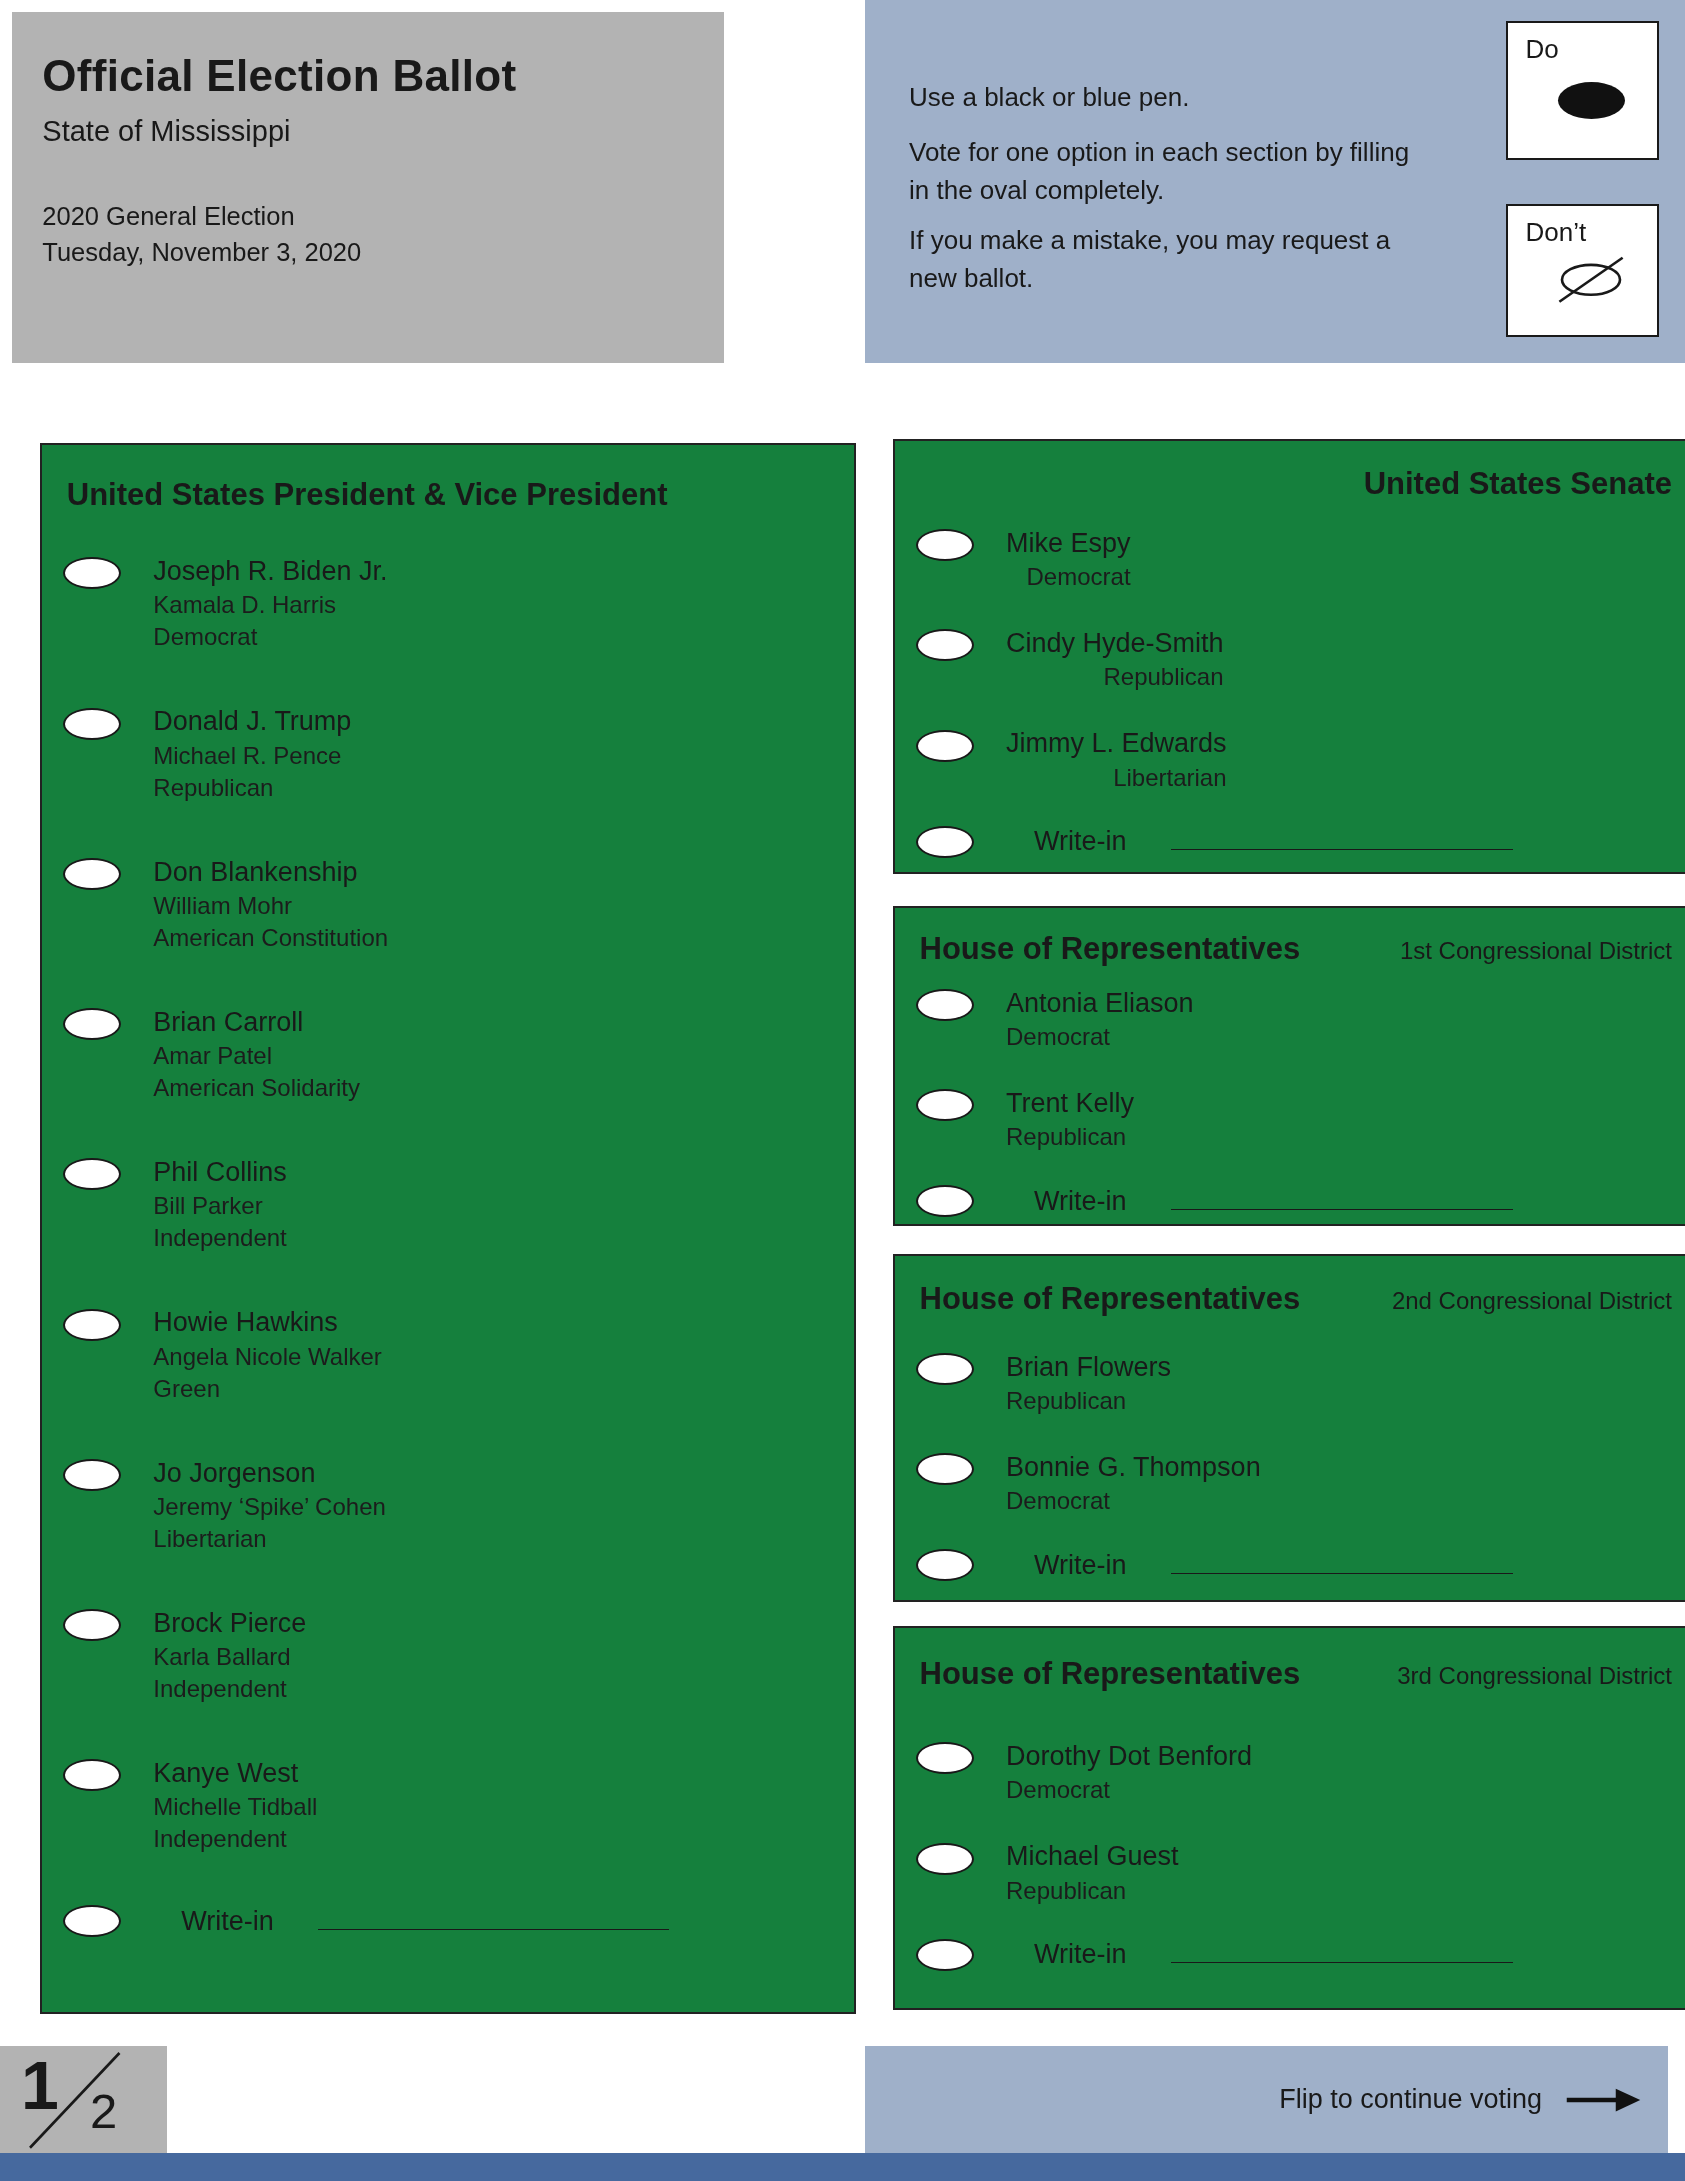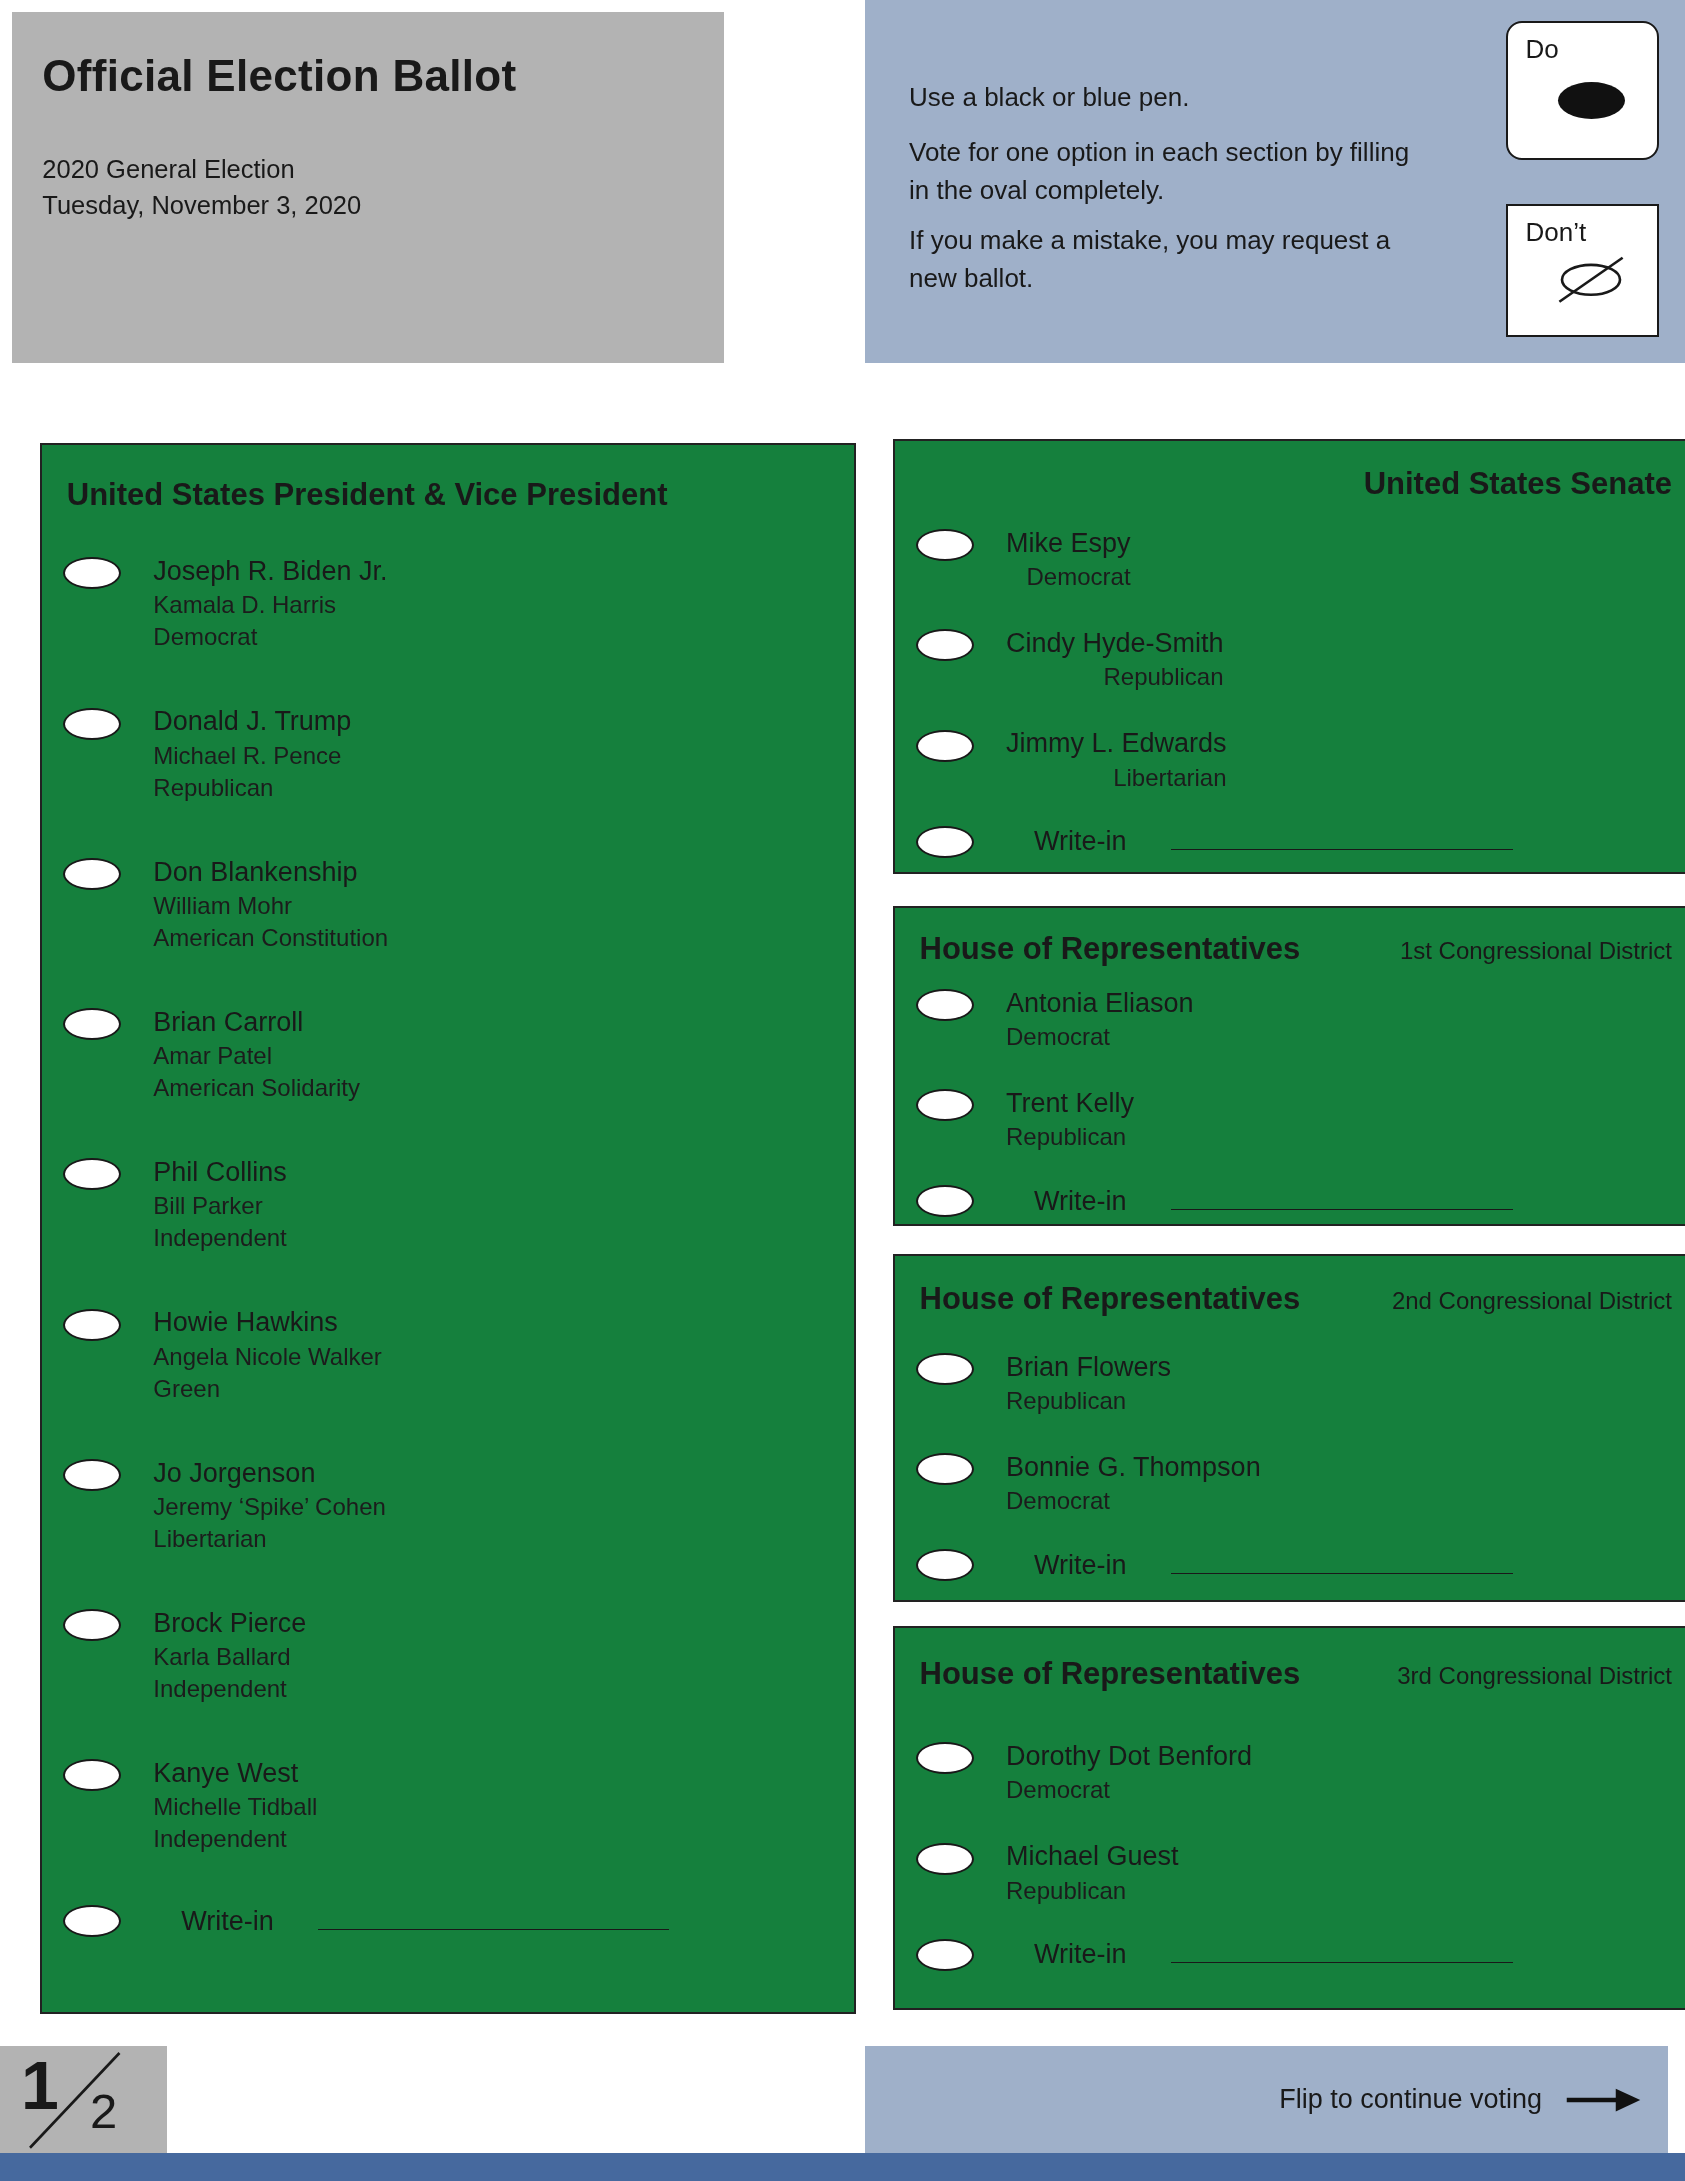--- a/index.html
+++ b/index.html
@@ -24,21 +24,21 @@
     position:absolute; left:865px; top:0; width:821px; height:363px;
     background:#9fb0c9; padding:79px 219px 0 44px;
   }
   .instr { font-size:26px; line-height:1.45; width:527px; margin-bottom:17.6px; }
   .instr + .instr { margin-bottom:12.3px; }
 
   .example-box {
     position:absolute; background:#fff; border:2.6px solid #191919;
     padding:10.5px 0 0 17.6px;
   }
-  .do-box   { left:1506px; top:21px;  width:153px; height:139px;border-radius:16px; }
+  .do-box   { left:1506px; top:21px;  width:153px; height:139px; }
   .dont-box { left:1506px; top:204px; width:153px; height:133px; }
   .example-label { font-size:26px; }
   .oval-filled {
     width:67px; height:37px; background:#111; border-radius:50%;
     margin:17.6px auto 0 auto;
   }
   .slash-oval { display:block; margin:1.8px auto 0 auto; }
 
   
   .contest { position:absolute; border:2.6px solid #222; background:#15803d;margin-left:28px; }
@@ -99,20 +99,21 @@
     background:#46699e;
   }
 </style>
 </head>
 <body>
 
 <div class="page">
 
   <div class="header-box">
     <div class="header-title">Official Election Ballot</div>
+    <div class="header-sub">State of Mississippi</div>
     <div class="header-election">2020 General Election</div>
     <div class="header-date">Tuesday, November 3, 2020</div>
   </div>
 
   <div class="instructions-box">
     <p class="instr">Use a black or blue pen.</p>
     <p class="instr">Vote for one option in each section by filling in the oval completely.</p>
     <p class="instr">If you make a mistake, you may request a new ballot.</p>
   </div>
 

